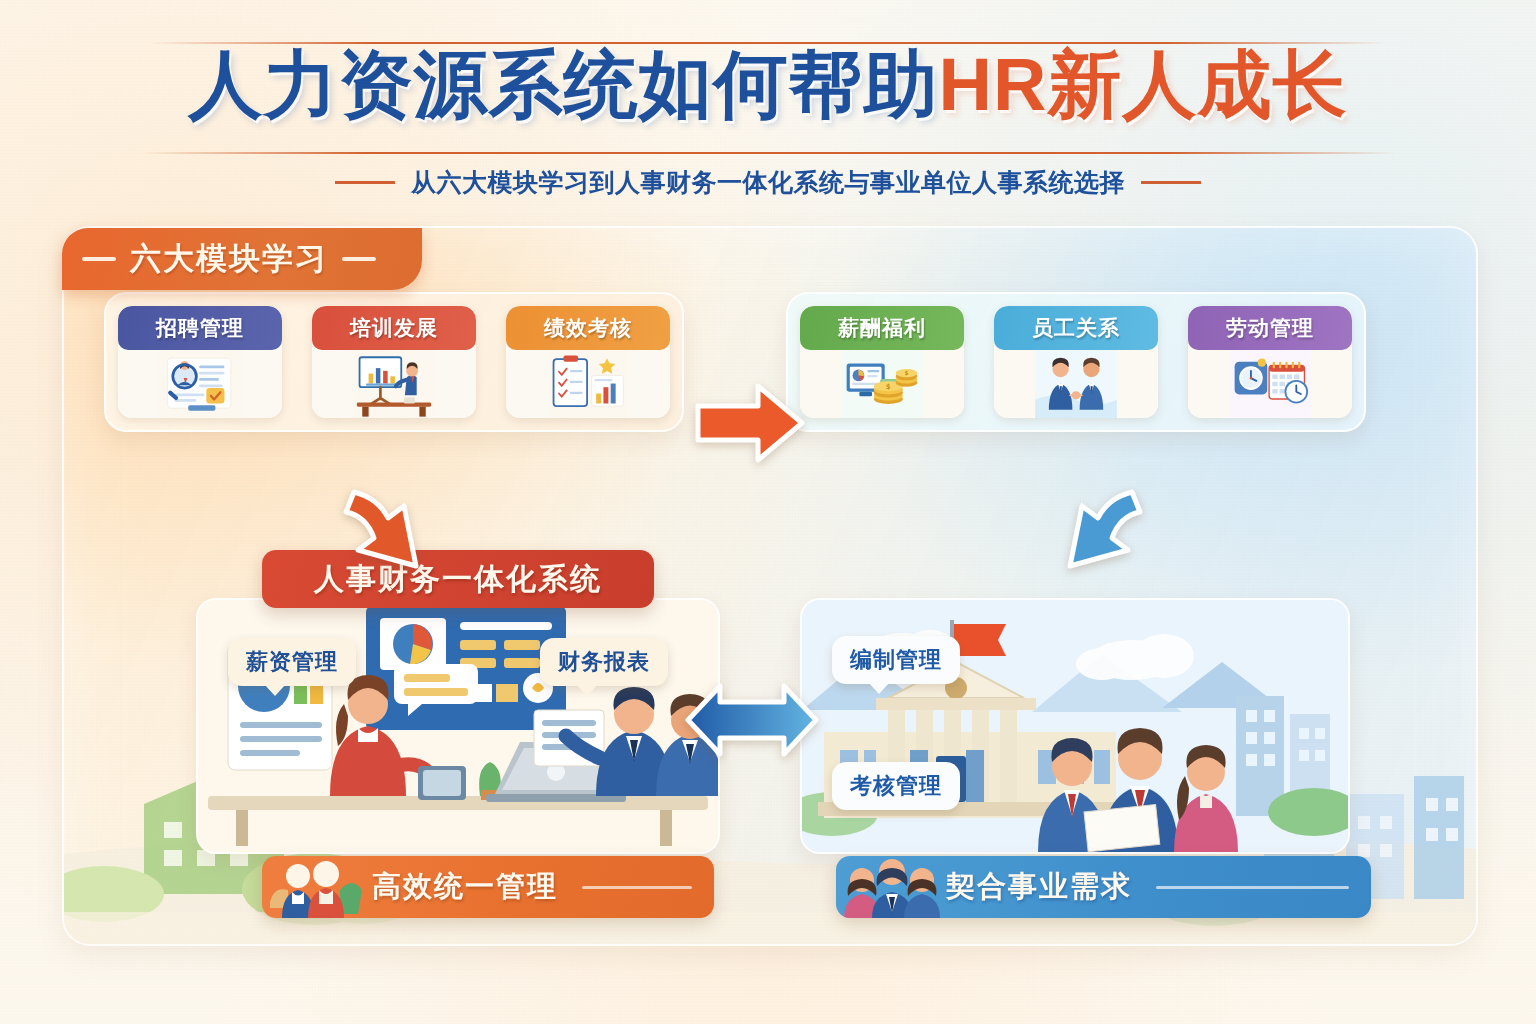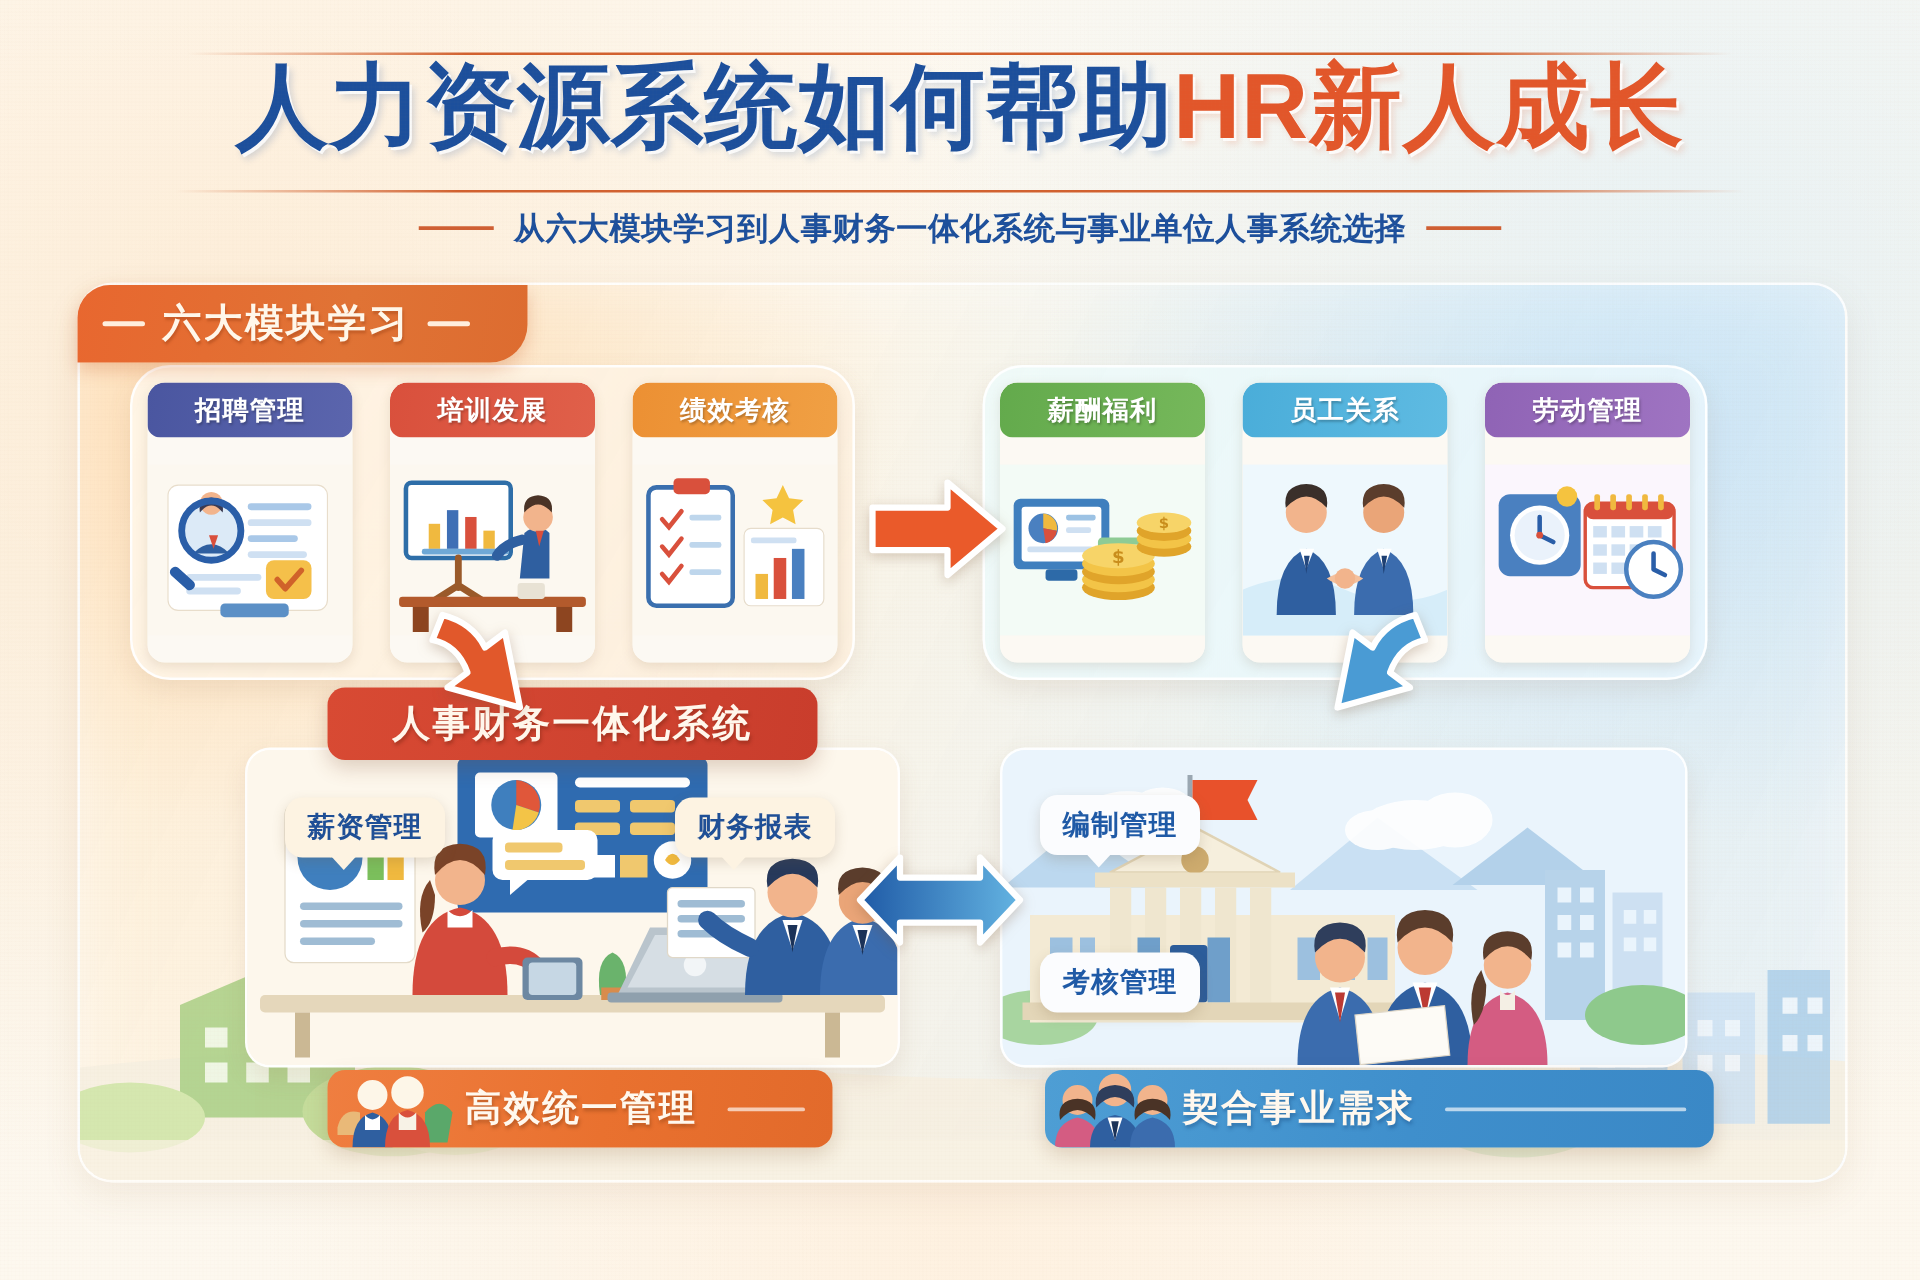--- a/index.html
+++ b/index.html
@@ -69,21 +69,21 @@
     background:linear-gradient(100deg,#e8672f 0%,#e07335 60%,#dd6c30 100%);
     border-radius:26px 0 30px 0;
     box-shadow:0 6px 14px rgba(200,95,40,.28);
     z-index:6;
   }
   .sect .sd{width:34px;height:4px;background:#ffeedd;border-radius:2px;}
   .sect .st{font-size:31px;font-weight:bold;color:#fff7ea;letter-spacing:2px;text-shadow:1px 2px 2px rgba(140,55,15,.35);}
 
   
   .mgroup{
-    position:absolute;top:292px;height:252px;border-radius:32px;
+    position:absolute;top:292px;height:140px;border-radius:22px;
     border:2px solid rgba(255,255,255,.9);
     box-shadow:0 8px 20px rgba(150,110,70,.12);
     display:flex;gap:30px;padding:12px;box-sizing:border-box;
     z-index:4;
   }
   .mgroup.left{left:104px;width:580px;background:linear-gradient(120deg,rgba(255,246,232,.92),rgba(252,238,220,.86));}
   .mgroup.right{left:786px;width:580px;background:linear-gradient(120deg,rgba(238,250,248,.92),rgba(230,244,252,.88));}
 
   .mcard{
     flex:1;border-radius:14px;background:#fdfaf4;overflow:hidden;
@@ -135,21 +135,21 @@
   .bub.cream:after{border-top:12px solid #fdf3e2;}
   .bub.white:after{border-top:12px solid #fbfcfe;}
   .bub.notail:after{display:none;}
 
   
   .benefit{
     position:absolute;top:856px;height:62px;border-radius:14px;
     display:flex;align-items:center;z-index:9;
     box-shadow:0 6px 16px rgba(130,85,45,.22);overflow:hidden;
   }
-  .benefit.left{left:262px;width:404px;background:linear-gradient(100deg,#ef7e40 0%,#e9712f 55%,#e26a2b 100%);}
+  .benefit.left{left:262px;width:452px;background:linear-gradient(100deg,#ef7e40 0%,#e9712f 55%,#e26a2b 100%);}
   .benefit.right{left:836px;width:535px;background:linear-gradient(100deg,#4e9ed4 0%,#3f8fcc 55%,#3a88c6 100%);}
   .benefit .btxt{
     font-size:29px;font-weight:bold;color:#fff8ee;letter-spacing:2px;
     text-shadow:1px 2px 3px rgba(100,45,12,.35);
   }
   .benefit.right .btxt{text-shadow:1px 2px 3px rgba(15,55,105,.35);}
   .benefit .bline{flex:1;height:3px;background:rgba(255,255,255,.65);margin:0 22px 0 24px;border-radius:2px;}
   .benefit .bicon{width:110px;height:62px;flex:none;position:relative;}
 
   

